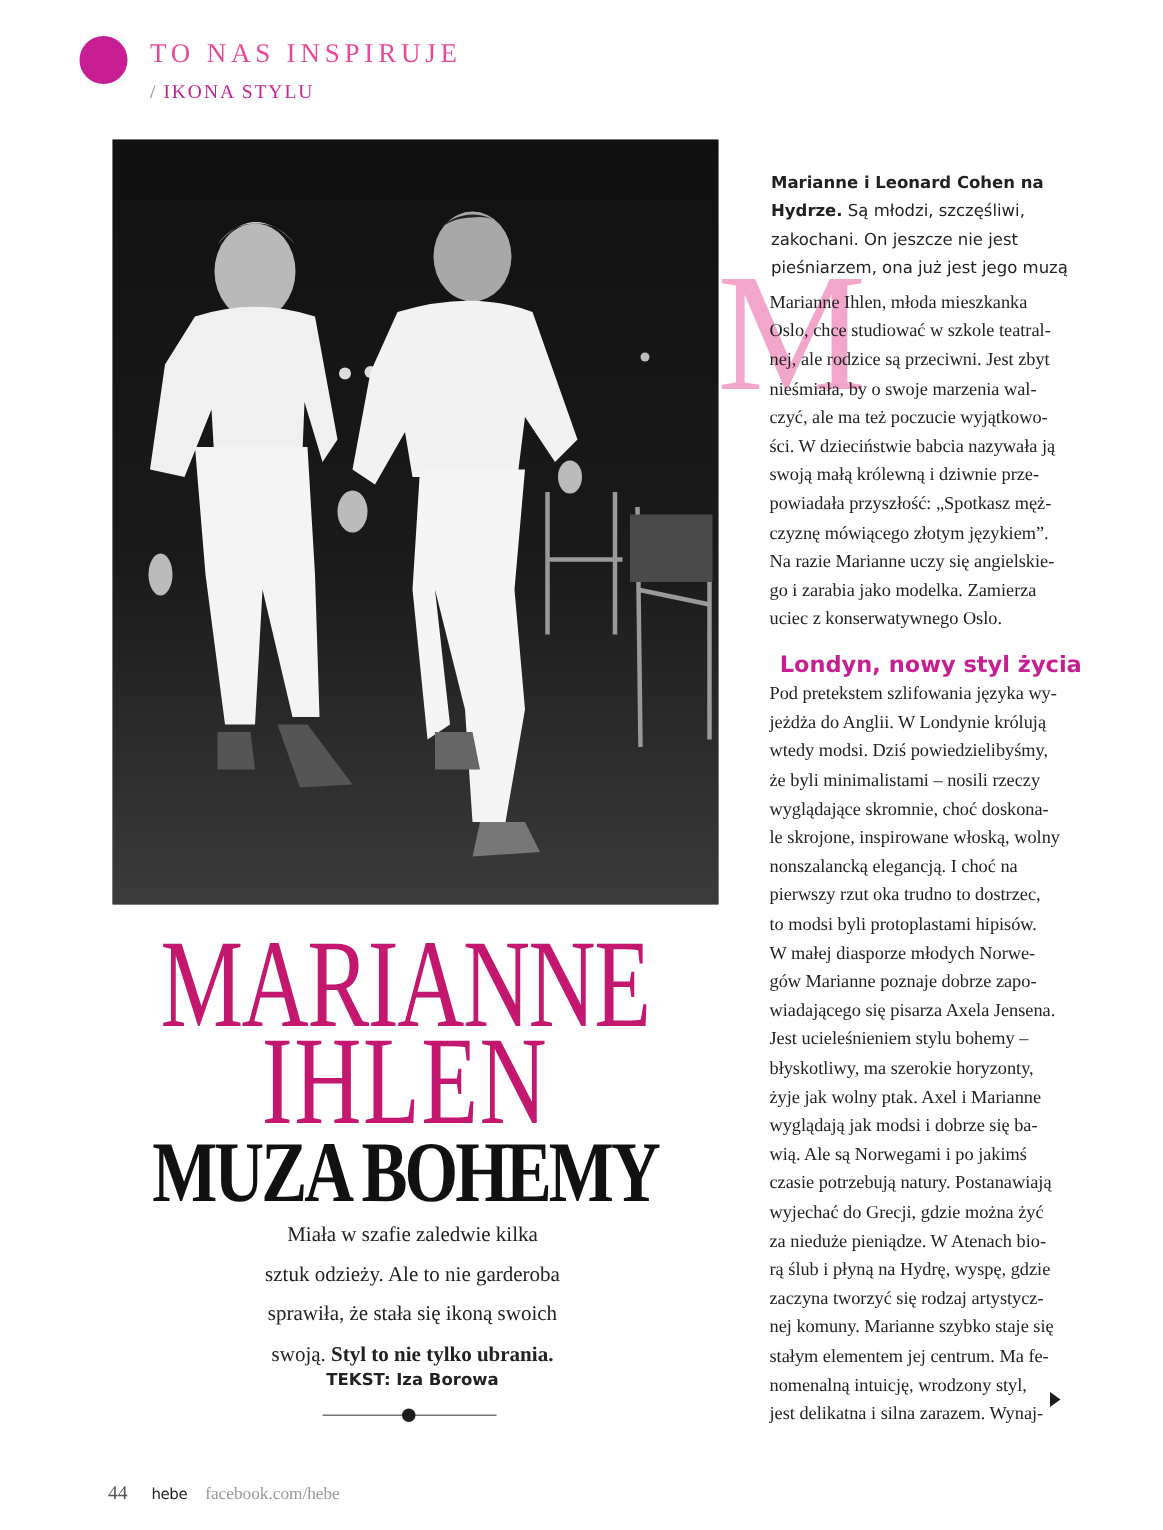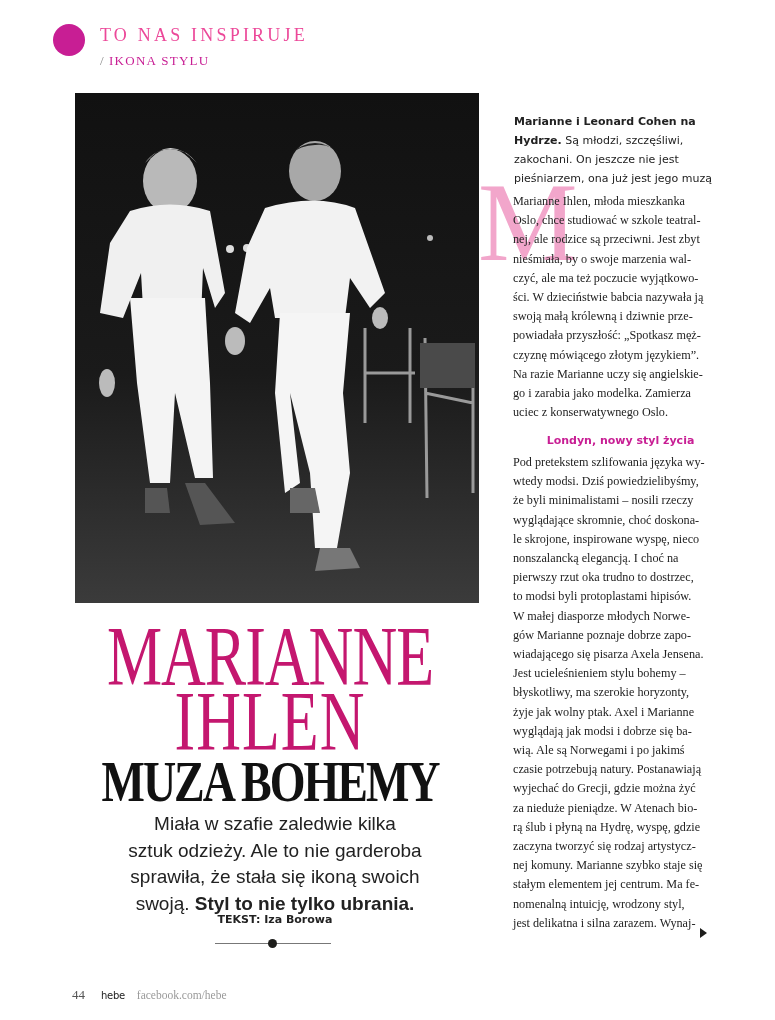--- a/index.html
+++ b/index.html
@@ -18,31 +18,31 @@
 
   
   .caption { position: absolute; left: 514px; top: 95px; width: 230px; font-family: "DejaVu Sans", sans-serif; font-size: 11px; line-height: 19px; color: #222; margin-top: 17px; }
   .caption b { font-weight: bold; }
 
   
   .col { position: absolute; left: 513px; width: 210px; font-family: "Liberation Serif", serif; font-size: 12.2px; line-height: 19.2px; color: #222; text-align: justify; }
   .col p { margin: 0; }
   .dropcap { position: absolute; left: 478px; top: 172px; font-family: "Liberation Serif", serif; font-size: 112px; line-height: 100px; color: #f2a6cb; z-index: 0; }
   .col.first { top: 192px; z-index: 1; }
-  .subhead { position: absolute; left: 513px; top: 434px; width: 215px; text-align: center; font-family: "DejaVu Sans", sans-serif; font-weight: bold; font-size: 11px; color: #c81e94; }
+  .subhead { position: absolute; left: 513px; top: 434px; width: 215px; text-align: center; font-family: "DejaVu Sans", sans-serif; font-weight: bold; font-size: 15px; color: #c81e94; }
   .col.second { top: 453px; }
   .cont-arrow { position: absolute; left: 700px; top: 928px; width: 0; height: 0; border-top: 5px solid transparent; border-bottom: 5px solid transparent; border-left: 7px solid #1d1d1b; }
 
   
   .title-main { position: absolute; left: 60px; width: 420px; text-align: center; font-family: "Liberation Serif", serif; color: #c4176f; font-weight: normal; transform: scaleY(1.35); transform-origin: top center; }
   .title-1 { top: 615px; font-size: 62px; letter-spacing: -1px; line-height: 62px; }
   .title-2 { top: 680px; font-size: 62px; letter-spacing: 1px; line-height: 62px; }
   .title-sub { position: absolute; left: 60px; width: 420px; top: 753px; text-align: center; font-family: "Liberation Serif", serif; font-weight: bold; font-size: 46px; line-height: 46px; color: #111; letter-spacing: -2px; transform: scaleY(1.25); transform-origin: top center; }
 
-  .lede { position: absolute; left: 100px; top: 811px; width: 350px; text-align: center; font-family: Liberation Sans, sans-serif; font-size: 19px; line-height: 26.5px; color: #222; }
+  .lede { position: absolute; left: 100px; top: 811px; width: 350px; text-align: center; font-family: Liberation Serif, serif; font-size: 14px; line-height: 26.5px; color: #222; }
   .lede b { font-weight: bold; margin-top: 20px; }
   .byline { position: absolute; left: 100px; top: 913px; width: 350px; text-align: center; font-family: "DejaVu Sans", sans-serif; font-weight: bold; font-size: 11px; color: #222; }
   .divider { position: absolute; left: 215px; top: 943px; width: 116px; height: 1px; background: #777; }
   .divider-dot { position: absolute; left: 268px; top: 939px; width: 9px; height: 9px; border-radius: 50%; background: #1d1d1b; }
 
   
   .footer { position: absolute; left: 72px; top: 987px; font-size: 12px; color: #444; }
   .footer .page-no { font-family: "Liberation Serif", serif; font-size: 13px; color: #555; }
   .footer .brand { font-family: "DejaVu Sans", sans-serif; font-size: 10px; color: #222; margin-left: 16px; letter-spacing: -0.3px; }
   .footer .fb { font-family: "Liberation Serif", serif; font-size: 11.5px; color: #999; margin-left: 12px; margin-top: 36px; }
@@ -109,24 +109,25 @@
   <p>czyznę mówiącego złotym językiem”.</p>
   <p>Na razie Marianne uczy się angielskie-</p>
   <p>go i zarabia jako modelka. Zamierza</p>
   <p>uciec z konserwatywnego Oslo.</p>
 </div>
 
 <div class="subhead">Londyn, nowy styl życia</div>
 
 <div class="col second">
   <p>Pod pretekstem szlifowania języka wy-</p>
+  <p>jeżdża do Anglii. W Londynie królują</p>
   <p>wtedy modsi. Dziś powiedzielibyśmy,</p>
   <p>że byli minimalistami – nosili rzeczy</p>
   <p>wyglądające skromnie, choć doskona-</p>
-  <p>le skrojone, inspirowane wyspę, nieco</p>
+  <p>le skrojone, inspirowane włoską, wolny</p>
   <p>nonszalancką elegancją. I choć na</p>
   <p>pierwszy rzut oka trudno to dostrzec,</p>
   <p>to modsi byli protoplastami hipisów.</p>
   <p>W małej diasporze młodych Norwe-</p>
   <p>gów Marianne poznaje dobrze zapo-</p>
   <p>wiadającego się pisarza Axela Jensena.</p>
   <p>Jest ucieleśnieniem stylu bohemy –</p>
   <p>błyskotliwy, ma szerokie horyzonty,</p>
   <p>żyje jak wolny ptak. Axel i Marianne</p>
   <p>wyglądają jak modsi i dobrze się ba-</p>

